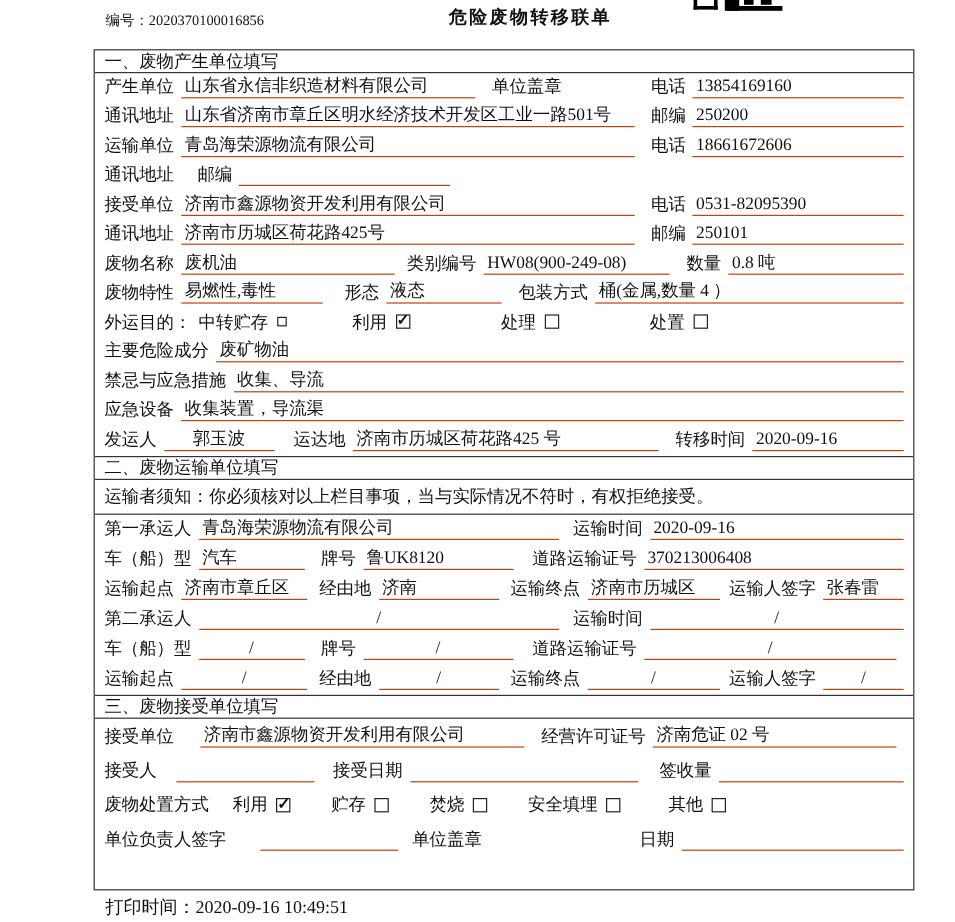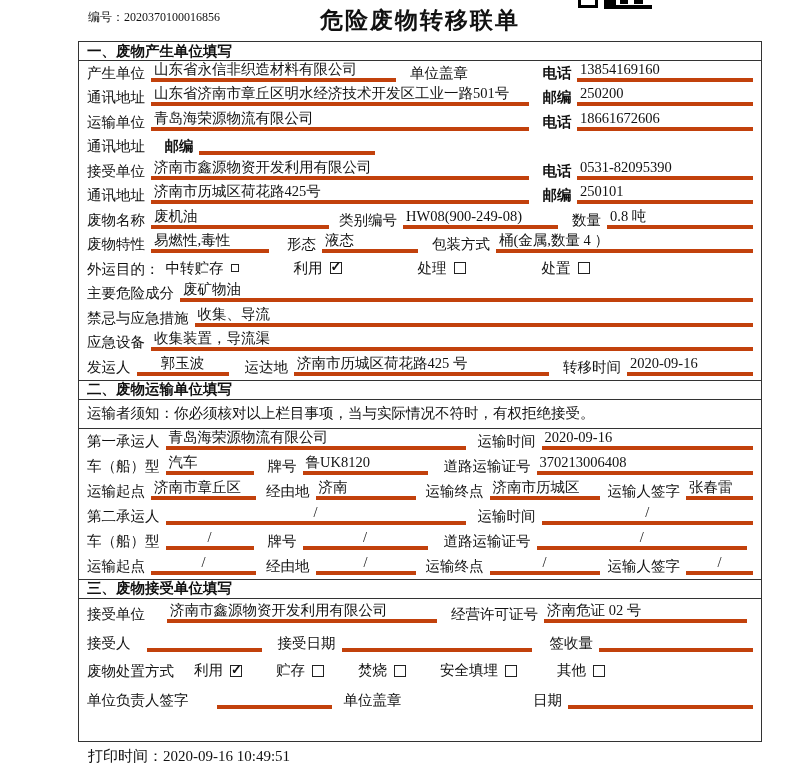--- a/index.html
+++ b/index.html
@@ -2,61 +2,61 @@
 <html lang="zh"><head>
 <meta charset="utf-8">
 <style>
   * { margin:0; padding:0; box-sizing:border-box; }
   html,body { background:#fff; }
   body { font-family:"Liberation Serif","DejaVu Serif",serif; color:#111; }
   .doc { position:relative; width:796px; height:768px; background:#fff; overflow:hidden; }
 
   
   .no-line { position:absolute; left:88px; top:9px; font-size:12px; white-space:nowrap; }
-  .doc-title { position:absolute; left:420px; top:5px; transform:translateX(-50%);
-               font-size:23px; font-weight:bold; letter-spacing:2px; white-space:nowrap; }
+  .doc-title { position:absolute; left:442px; top:5px; transform:translateX(-50%);
+               font-size:15px; font-weight:bold; letter-spacing:2px; white-space:nowrap; }
   .qr { position:absolute; left:578px; top:0; width:78px; height:10px; }
   .qr i { position:absolute; background:#000; display:block; }
   .qr .q1 { left:0;  top:0; width:20px; height:8px; background:transparent; border:3px solid #000; border-top:none; }
   .qr .q2 { left:26px; top:0; width:12px; height:9px; }
   .qr .q3 { left:42px; top:0; width:8px;  height:4px; }
   .qr .q4 { left:56px; top:0; width:9px;  height:4px; }
   .qr .q5 { left:28px; top:5px; width:46px; height:4px; }
 
   
   .box { position:absolute; left:78px; top:41px; width:684px; height:701px;
          border:1.5px solid #333; display:flex; flex-direction:column; font-size:14.5px; }
   .sec-h { flex:0 0 auto; display:flex; align-items:center; padding:0 8px;
-           font-weight:bold; border-bottom:1.5px solid #333; }
+           font-weight:normal; border-bottom:1.5px solid #333; }
   .sec-h.h1 { height:19px; }
   .sec-h.h2, .sec-h.h3 { height:20px; border-top:1.5px solid #333; }
   .note { flex:0 0 29px; display:flex; align-items:center; padding:0 8px;
           border-bottom:1px solid #333; white-space:nowrap; }
 
   .row { flex:0 0 auto; display:flex; align-items:flex-end; padding:0 8px 4px 8px; white-space:nowrap; }
   .s1 > .row { height:24.5px; }
   .s2 > .row { height:25px; }
   .s3 > .row { height:28.5px; }
 
   .lbl { padding-right:6px; line-height:1.15;text-align:center; }
-  .val { border-bottom:4px solid #c2410c; padding:0 3px; line-height:1.15; min-height:17px; }
+  .val { border-bottom:1px solid #c2410c; padding:0 3px; line-height:1.15; min-height:17px; }
   .fx  { flex:1 1 auto; min-width:0; }
   .sp  { flex:1 1 auto; }
   .ctr { text-align:center; }
   .mr6 { margin-right:6px; }
 
   .w88{width:88px} .w92{width:92px} .w96{width:96px} .w100{width:100px} .w105{width:105px}
   .w110{width:110px} .w115{width:115px} .w118{width:118px} .w125{width:125px} .w155{width:155px} .w178{width:178px} .w185{width:185px} .w190{width:190px} .w245{width:245px}
   .w255{width:255px} .w270{width:270px} .w300{width:300px}
   .ml8{margin-left:8px} .ml10{margin-left:10px} .ml12{margin-left:12px} .ml14{margin-left:14px}
   .ml16{margin-left:16px} .ml18{margin-left:18px} .ml34{margin-left:34px} .ml40{margin-left:40px}
   .ml55{margin-left:55px} .ml80{margin-left:76px}
 
   .rcol { width:212px; margin-left:12px; display:flex; align-items:flex-end; flex:0 0 auto; }
-  .rcol .lbl { width:36px; padding-right:4px;font-weight:bold; }
+  .rcol .lbl { width:36px; padding-right:4px; }
   .rcol .val { flex:1 1 auto; }
 
   .opt { display:inline-flex; align-items:center; }
   .cb { display:inline-block; width:12px; height:12px; border:1.3px solid #222;
         margin-left:7px; position:relative; background:#fff; }
   .cb.sm { width:8px; height:8px; margin-bottom:1px; }
   .cb.checked::after { content:"✓"; position:absolute; left:0px; top:-4px; font-size:13px; font-weight:bold; }
 
   .print-line { position:absolute; left:88px; top:747px; font-size:15px; white-space:nowrap; }
 </style>

